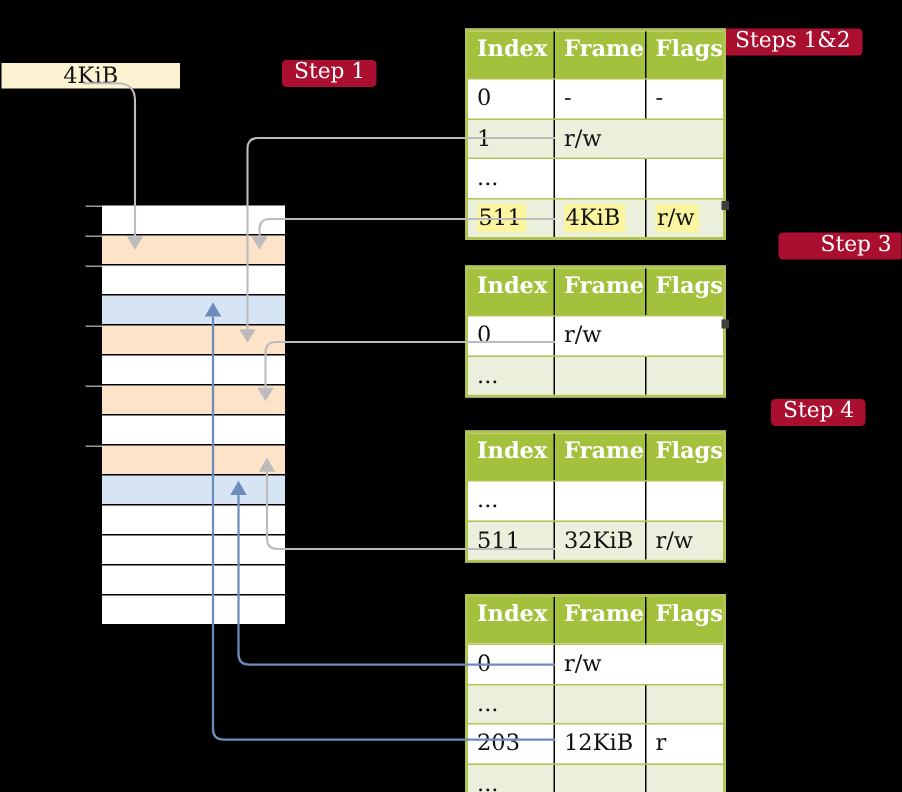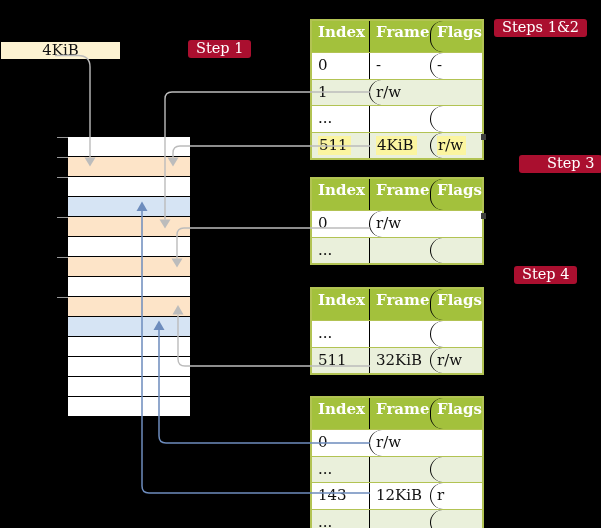--- a/index.html
+++ b/index.html
@@ -17,21 +17,21 @@
     color:#111;font-size:15px;line-height:17px;text-align:center;
   }
 
   
   .step-label{
     background:var(--crimson,#aa0f2f);
     color:#fff;font-size:14.5px;line-height:17px;
     padding:0 8px 1px 8px;border-radius:3px;white-space:nowrap;
   }
   #step0{left:188px;top:40px;}
-  #steps12{left:494px;top:19px;}
+  #steps12{left:482px;top:19px;}
   #step3{left:519px;top:155px;padding-left:28px;}
   #step4{left:514px;top:266px;}
 
   
   .mem-row{left:68px;width:122px;height:18.6px;}
   .mem-white{background:#fff;}
   .mem-orange{background:var(--mem_orange,#fde4c8);}
   .mem-blue{background:var(--mem_blue,#d6e4f4);}
   .tick{left:57px;width:11px;height:1.5px;background:var(--tick,#999);}
 
@@ -45,21 +45,21 @@
     display:flex;height:31px;
     background:var(--header_green,#a3c13c);
     color:#fff;font-weight:bold;
   }
   .ptable .row{display:flex;height:25.5px;border-top:1.5px solid var(--olive,#b2c353);}
   .ptable .row.green{background:var(--row_green,#eaf0db);}
   .ptable .row.white{background:#fff;}
   .cell{box-sizing:border-box;padding:3px 0 0 6px;overflow:hidden;white-space:nowrap;}
   .c0{width:57px;}
   .c1{width:61px;border-left:1.3px solid #000;}
-  .c2{width:52px;border-left:1.3px solid #000;border-radius:13px;}
+  .c2{width:52px;border-left:1.3px solid #000;}
   .hrow .cell{padding-top:2px;}
   .hl{background:var(--highlight_yellow,#fbf5a0);padding:0 3px 1px 1px;}
 
   
   .dash{width:5px;height:6px;background:#3f3f3f;}
   #dash1{left:481px;top:134px;}
   #dash2{left:481px;top:213px;}
 
   
   #wires{left:0;top:0;pointer-events:none;}
@@ -174,21 +174,21 @@
     <div class="row white">
       <div class="cell c0">0</div>
       <div class="cell c2">r/w</div>
     </div>
     <div class="row green">
       <div class="cell c0">...</div>
       <div class="cell c1"></div>
       <div class="cell c2"></div>
     </div>
     <div class="row white">
-      <div class="cell c0">143</div>
+      <div class="cell c0">203</div>
       <div class="cell c1">12KiB</div>
       <div class="cell c2">r</div>
     </div>
     <div class="row green">
       <div class="cell c0">...</div>
       <div class="cell c1"></div>
       <div class="cell c2"></div>
     </div>
   </div>
 

